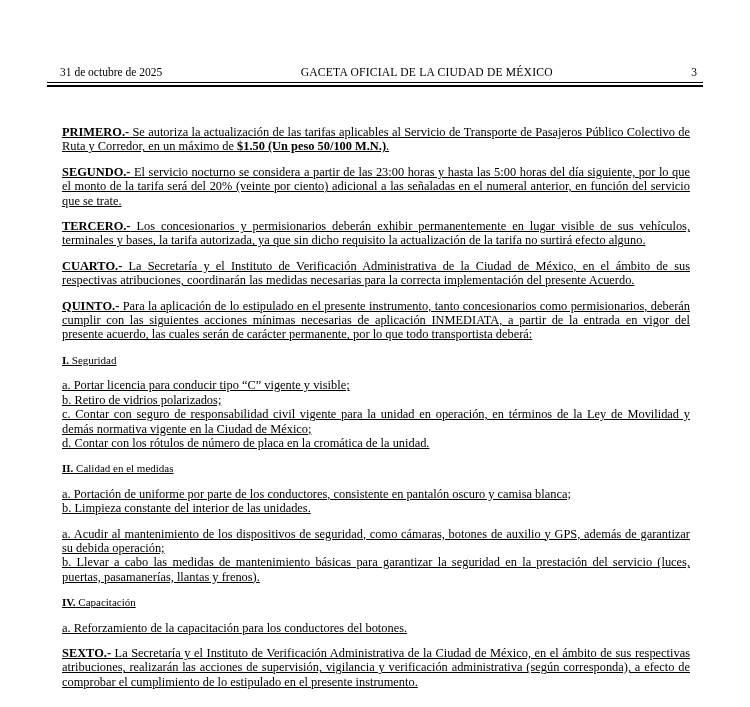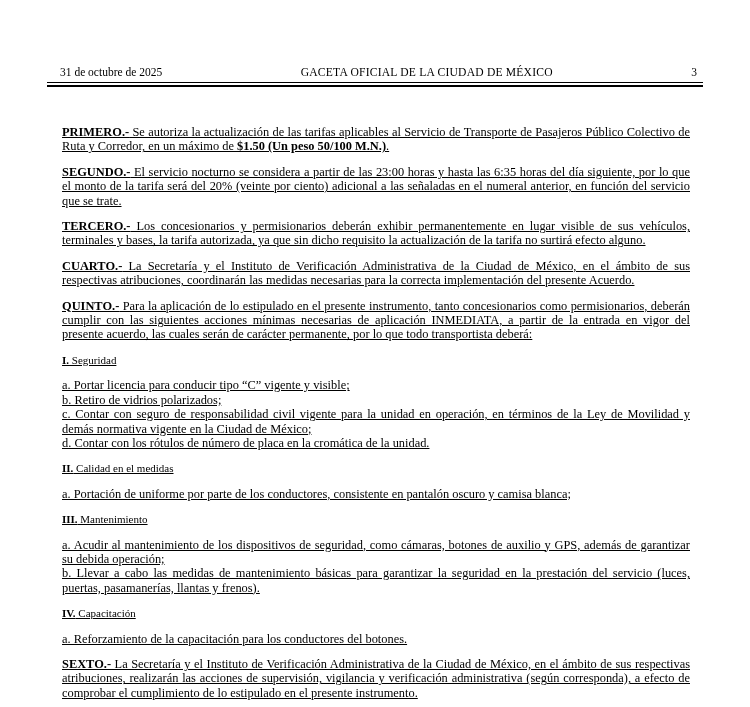--- a/index.html
+++ b/index.html
@@ -135,44 +135,44 @@
   <div class="head-rule">
     <div class="r-thin"></div>
     <div class="r-gap"></div>
     <div class="r-thick"></div>
   </div>
 
   <div class="body">
 
     <p class="para"><span class="lead">PRIMERO.-</span><span> Se autoriza la actualización de las tarifas aplicables al Servicio de Transporte de Pasajeros Público Colectivo de Ruta y Corredor, en un máximo de </span><span class="amt">$1.50 (Un peso 50/100 M.N.)</span><span>.</span></p>
 
-    <p class="para"><span class="lead">SEGUNDO.-</span><span> El servicio nocturno se considera a partir de las 23:00 horas y hasta las 6:35 horas del día siguiente, por lo que el monto de la tarifa será del 20% (veinte por ciento) adicional a las señaladas en el numeral anterior, en función del servicio que se trate.</span></p>
+    <p class="para"><span class="lead">SEGUNDO.-</span><span> El servicio nocturno se considera a partir de las 23:00 horas y hasta las 5:00 horas del día siguiente, por lo que el monto de la tarifa será del 20% (veinte por ciento) adicional a las señaladas en el numeral anterior, en función del servicio que se trate.</span></p>
 
     <p class="tight"><span class="lead">TERCERO.-</span><span> Los concesionarios y permisionarios deberán exhibir permanentemente en lugar visible de sus vehículos, terminales y bases, la tarifa autorizada, ya que sin dicho requisito la actualización de la tarifa no surtirá efecto alguno.</span></p>
 
     <div style="height:11px"></div>
 
     <p class="para"><span class="lead">CUARTO.-</span><span> La Secretaría y el Instituto de Verificación Administrativa de la Ciudad de México, en el ámbito de sus respectivas atribuciones, coordinarán las medidas necesarias para la correcta implementación del presente Acuerdo.</span></p>
 
     <p class="para"><span class="lead">QUINTO.-</span><span> Para la aplicación de lo estipulado en el presente instrumento, tanto concesionarios como permisionarios, deberán cumplir con las siguientes acciones mínimas necesarias de aplicación INMEDIATA, a partir de la entrada en vigor del presente acuerdo, las cuales serán de carácter permanente, por lo que todo transportista deberá:</span></p>
 
     <p class="heading"><span class="rn">I.</span><span> Seguridad</span></p>
     <div class="items block">
       <p>a. Portar licencia para conducir tipo “C” vigente y visible;</p>
       <p>b. Retiro de vidrios polarizados;</p>
       <p>c. Contar con seguro de responsabilidad civil vigente para la unidad en operación, en términos de la Ley de Movilidad y demás normativa vigente en la Ciudad de México;</p>
       <p class="last">d. Contar con los rótulos de número de placa en la cromática de la unidad.</p>
     </div>
 
     <p class="heading"><span class="rn">II.</span><span> Calidad en el medidas</span></p>
     <div class="items block">
       <p>a. Portación de uniforme por parte de los conductores, consistente en pantalón oscuro y camisa blanca;</p>
+      <p class="last">b. Limpieza constante del interior de las unidades.</p>
     </div>
 
-    <p class="heading"><span class="rn">III.</span><span> Mantenimiento</span></p>
     <div class="items block">
       <p>a. Acudir al mantenimiento de los dispositivos de seguridad, como cámaras, botones de auxilio y GPS, además de garantizar su debida operación;</p>
       <p class="last">b. Llevar a cabo las medidas de mantenimiento básicas para garantizar la seguridad en la prestación del servicio (luces, puertas, pasamanerías, llantas y frenos).</p>
     </div>
 
     <p class="heading"><span class="rn">IV.</span><span> Capacitación</span></p>
     <div class="items block">
       <p class="last">a. Reforzamiento de la capacitación para los conductores del botones.</p>
     </div>
 

